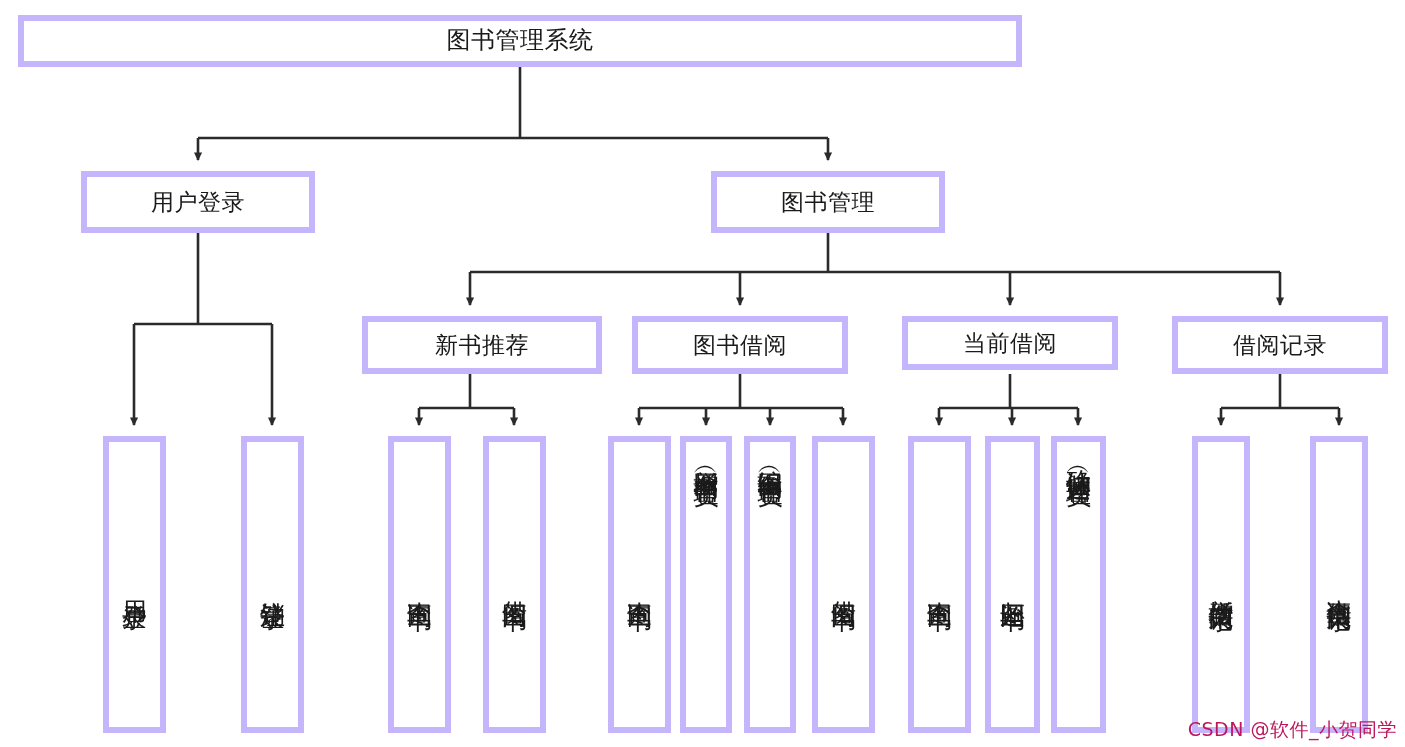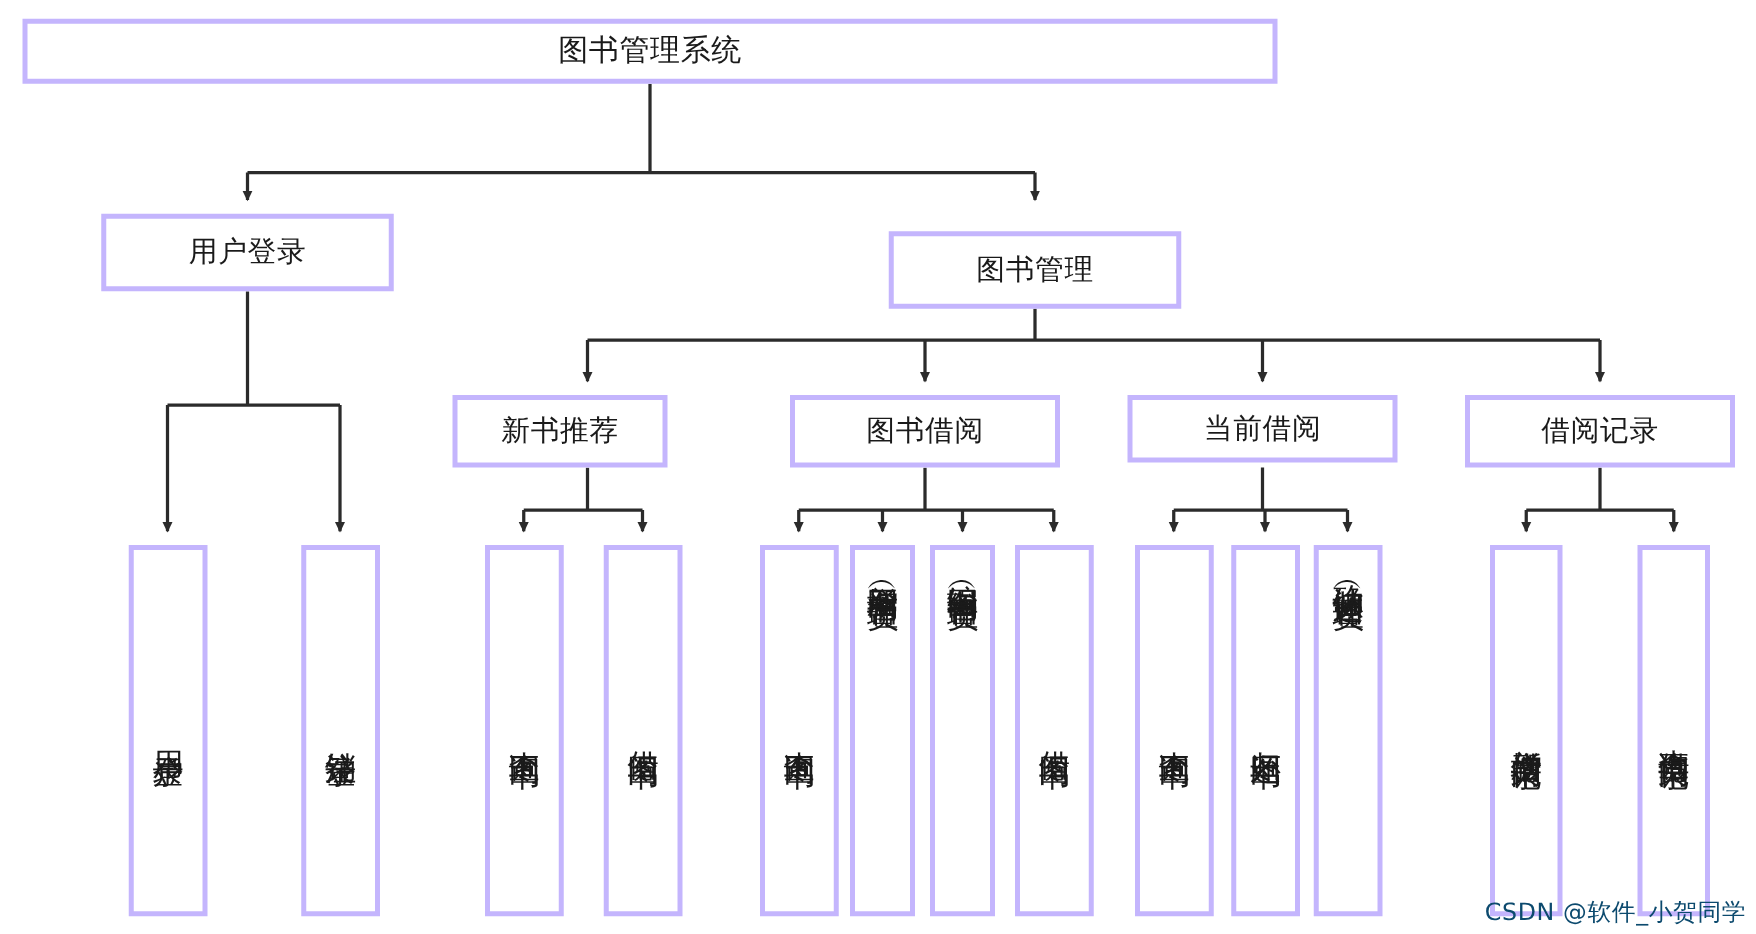--- a/index.html
+++ b/index.html
@@ -25,21 +25,21 @@
     position: absolute;
     top: 0;
     left: 0;
     width: 1405px;
     height: 747px;
     display: block;
   }
   .node-box {
     position: absolute;
     box-sizing: border-box;
-    border: 4px solid #c4b5fd;
+    border: 6px solid #c4b5fd;
     background: #ffffff;
     display: flex;
     align-items: center;
     justify-content: center;
     color: #1a1a1a;
   }
   .node-label-h {
     font-size: 23px;
     line-height: 1.15;
     letter-spacing: 0.5px;
@@ -73,21 +73,21 @@
   .leaf-inner.top {
     align-items: flex-start;
     padding-top: 8px;
     box-sizing: border-box;
   }
   .watermark {
     position: absolute;
     right: 8px;
     bottom: 4px;
     font-size: 19px;
-    color: #0c4a6e;
+    color: #be185d;
     letter-spacing: 0.5px;
     white-space: nowrap;
     user-select: none;
   }
 </style>
 </head>
 <body>
 
 <div id="diagram-root">
 
@@ -142,25 +142,25 @@
     </g>
   </svg>
 
   <div class="node-box root" style="left:18px; top:15px; width:1004px; height:52px;">
     <span class="node-label-h">图书管理系统</span>
   </div>
 
   <div class="node-box" style="left:81px; top:171px; width:234px; height:62px;">
     <span class="node-label-h">用户登录</span>
   </div>
-  <div class="node-box" style="left:711px; top:185px; width:234px; height:62px;">
+  <div class="node-box" style="left:711px; top:171px; width:234px; height:62px;">
     <span class="node-label-h">图书管理</span>
   </div>
 
-  <div class="node-box" style="left:362px; top:316px; width:172px; height:58px;">
+  <div class="node-box" style="left:362px; top:316px; width:240px; height:58px;">
     <span class="node-label-h">新书推荐</span>
   </div>
   <div class="node-box" style="left:632px; top:316px; width:216px; height:58px;">
     <span class="node-label-h">图书借阅</span>
   </div>
   <div class="node-box" style="left:902px; top:316px; width:216px; height:54px;">
     <span class="node-label-h">当前借阅</span>
   </div>
   <div class="node-box" style="left:1172px; top:316px; width:216px; height:58px;align-items:center;">
     <span class="node-label-h">借阅记录</span>

